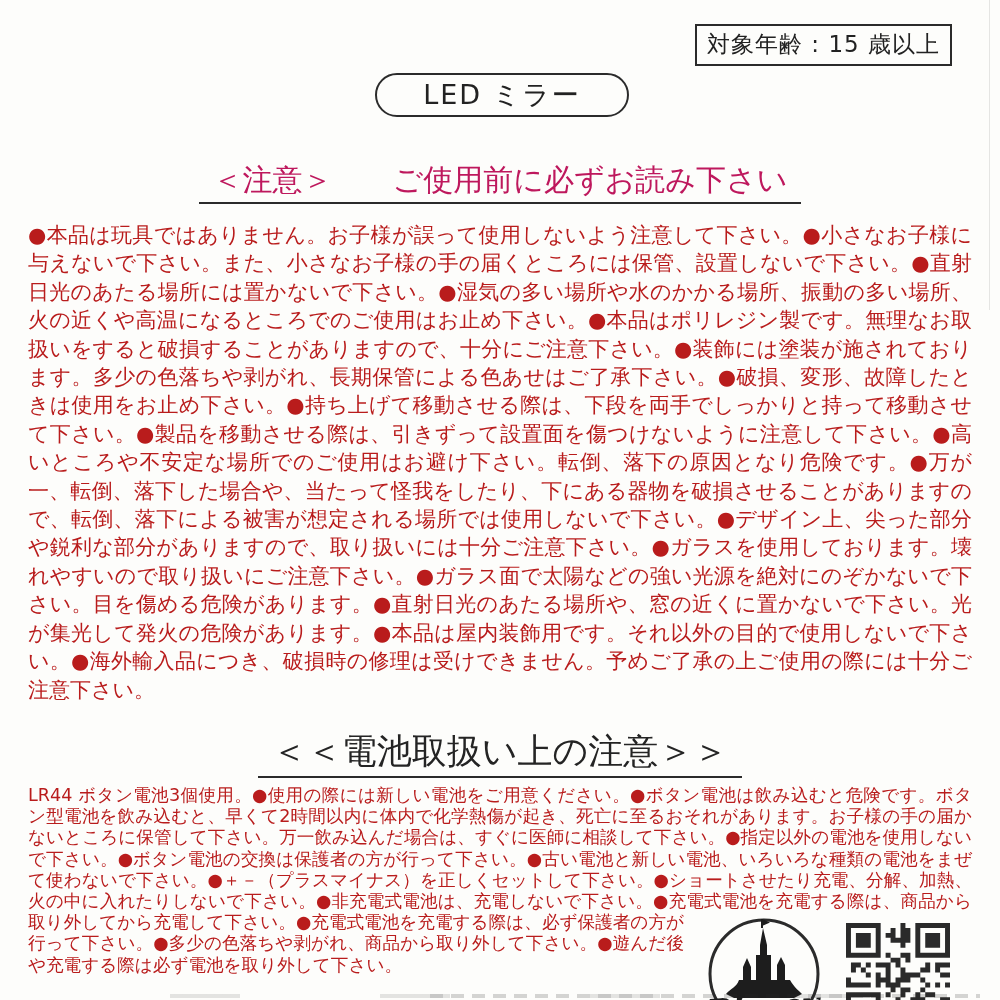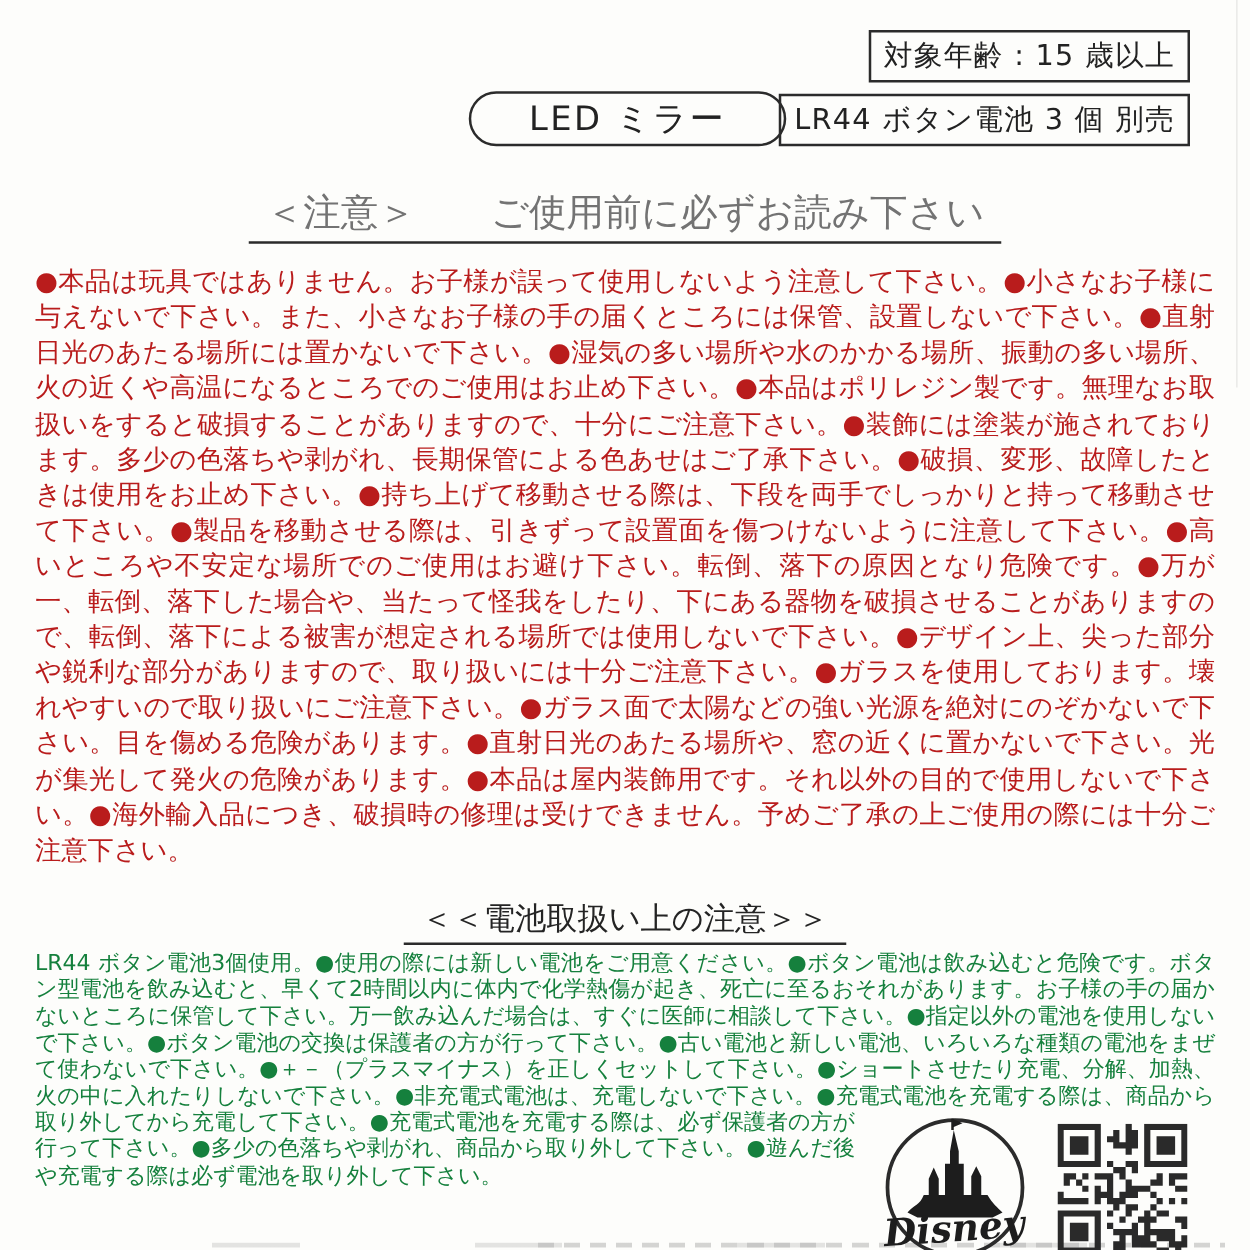--- a/index.html
+++ b/index.html
@@ -18,33 +18,33 @@
     border:2.5px solid #2b2b2b;border-radius:22px;
     display:flex;align-items:center;justify-content:center;
     font-size:27px;letter-spacing:2px;color:#222;margin-top:33px;
   }
   .boxes{position:absolute;right:20px;top:24px;display:flex;flex-direction:column;align-items:flex-end;gap:9px;}
   .info-box{
     border:2px solid #2b2b2b;padding:3px 10px 4px;
     font-size:23px;letter-spacing:1px;color:#222;white-space:nowrap;
   }
   
-  .h1{margin:30px 0 20px;text-align:center;font-size:30px;font-weight:normal;color:#737373;}
-  .h2{margin:24px 0 10px;text-align:center;font-size:25px;font-weight:normal;color:#242424;}
+  .h1{margin:40px 0 20px;text-align:center;font-size:30px;font-weight:normal;color:#be185d;}
+  .h2{margin:24px 0 10px;text-align:center;font-size:35px;font-weight:normal;color:#242424;}
   .underline{border-bottom:2.5px solid #2b2b2b;padding:0 14px 5px;}
   
   .body-main{
     margin:0;font-size:21px;line-height:28.4px;
     text-align:justify;text-justify:inter-ideograph;
     color:#b91c1c;
   }
   .body-battery{
     margin:0;font-size:17.6px;line-height:21.2px;
     text-align:justify;text-justify:inter-ideograph;
-    color:#15803d;
+    color:#b91c1c;
   }
   .brand-float{
     float:right;display:flex;align-items:center;gap:16px;
     margin:2px 22px 2px 14px;
   }
   .castle-logo{display:block;}
   .qr{display:block;}
   
   .cutoff{
     position:absolute;left:0;bottom:0;width:1000px;height:6px;overflow:hidden;opacity:0.35;
@@ -66,23 +66,20 @@
   <div class="scan-edge"></div>
 
   <header class="top">
     <div class="pill">
       <span>LED ミラー</span>
     </div>
     <div class="boxes">
       <div class="info-box">
         <span>対象年齢 : 15 歳以上</span>
       </div>
-      <div class="info-box">
-        <span>LR44 ボタン電池 3 個 別売</span>
-      </div>
     </div>
   </header>
 
   <h1 class="h1">
     <span class="underline">＜注意＞　　ご使用前に必ずお読み下さい</span>
   </h1>
 
   <p class="body-main">●本品は玩具ではありません。お子様が誤って使用しないよう注意して下さい。●小さなお子様に与えないで下さい。また、小さなお子様の手の届くところには保管、設置しないで下さい。●直射日光のあたる場所には置かないで下さい。●湿気の多い場所や水のかかる場所、振動の多い場所、火の近くや高温になるところでのご使用はお止め下さい。●本品はポリレジン製です。無理なお取扱いをすると破損することがありますので、十分にご注意下さい。●装飾には塗装が施されております。多少の色落ちや剥がれ、長期保管による色あせはご了承下さい。●破損、変形、故障したときは使用をお止め下さい。●持ち上げて移動させる際は、下段を両手でしっかりと持って移動させて下さい。●製品を移動させる際は、引きずって設置面を傷つけないように注意して下さい。●高いところや不安定な場所でのご使用はお避け下さい。転倒、落下の原因となり危険です。●万が一、転倒、落下した場合や、当たって怪我をしたり、下にある器物を破損させることがありますので、転倒、落下による被害が想定される場所では使用しないで下さい。●デザイン上、尖った部分や鋭利な部分がありますので、取り扱いには十分ご注意下さい。●ガラスを使用しております。壊れやすいので取り扱いにご注意下さい。●ガラス面で太陽などの強い光源を絶対にのぞかないで下さい。目を傷める危険があります。●直射日光のあたる場所や、窓の近くに置かないで下さい。光が集光して発火の危険があります。●本品は屋内装飾用です。それ以外の目的で使用しないで下さい。●海外輸入品につき、破損時の修理は受けできません。予めご了承の上ご使用の際には十分ご注意下さい。</p>
 
   <h2 class="h2">

